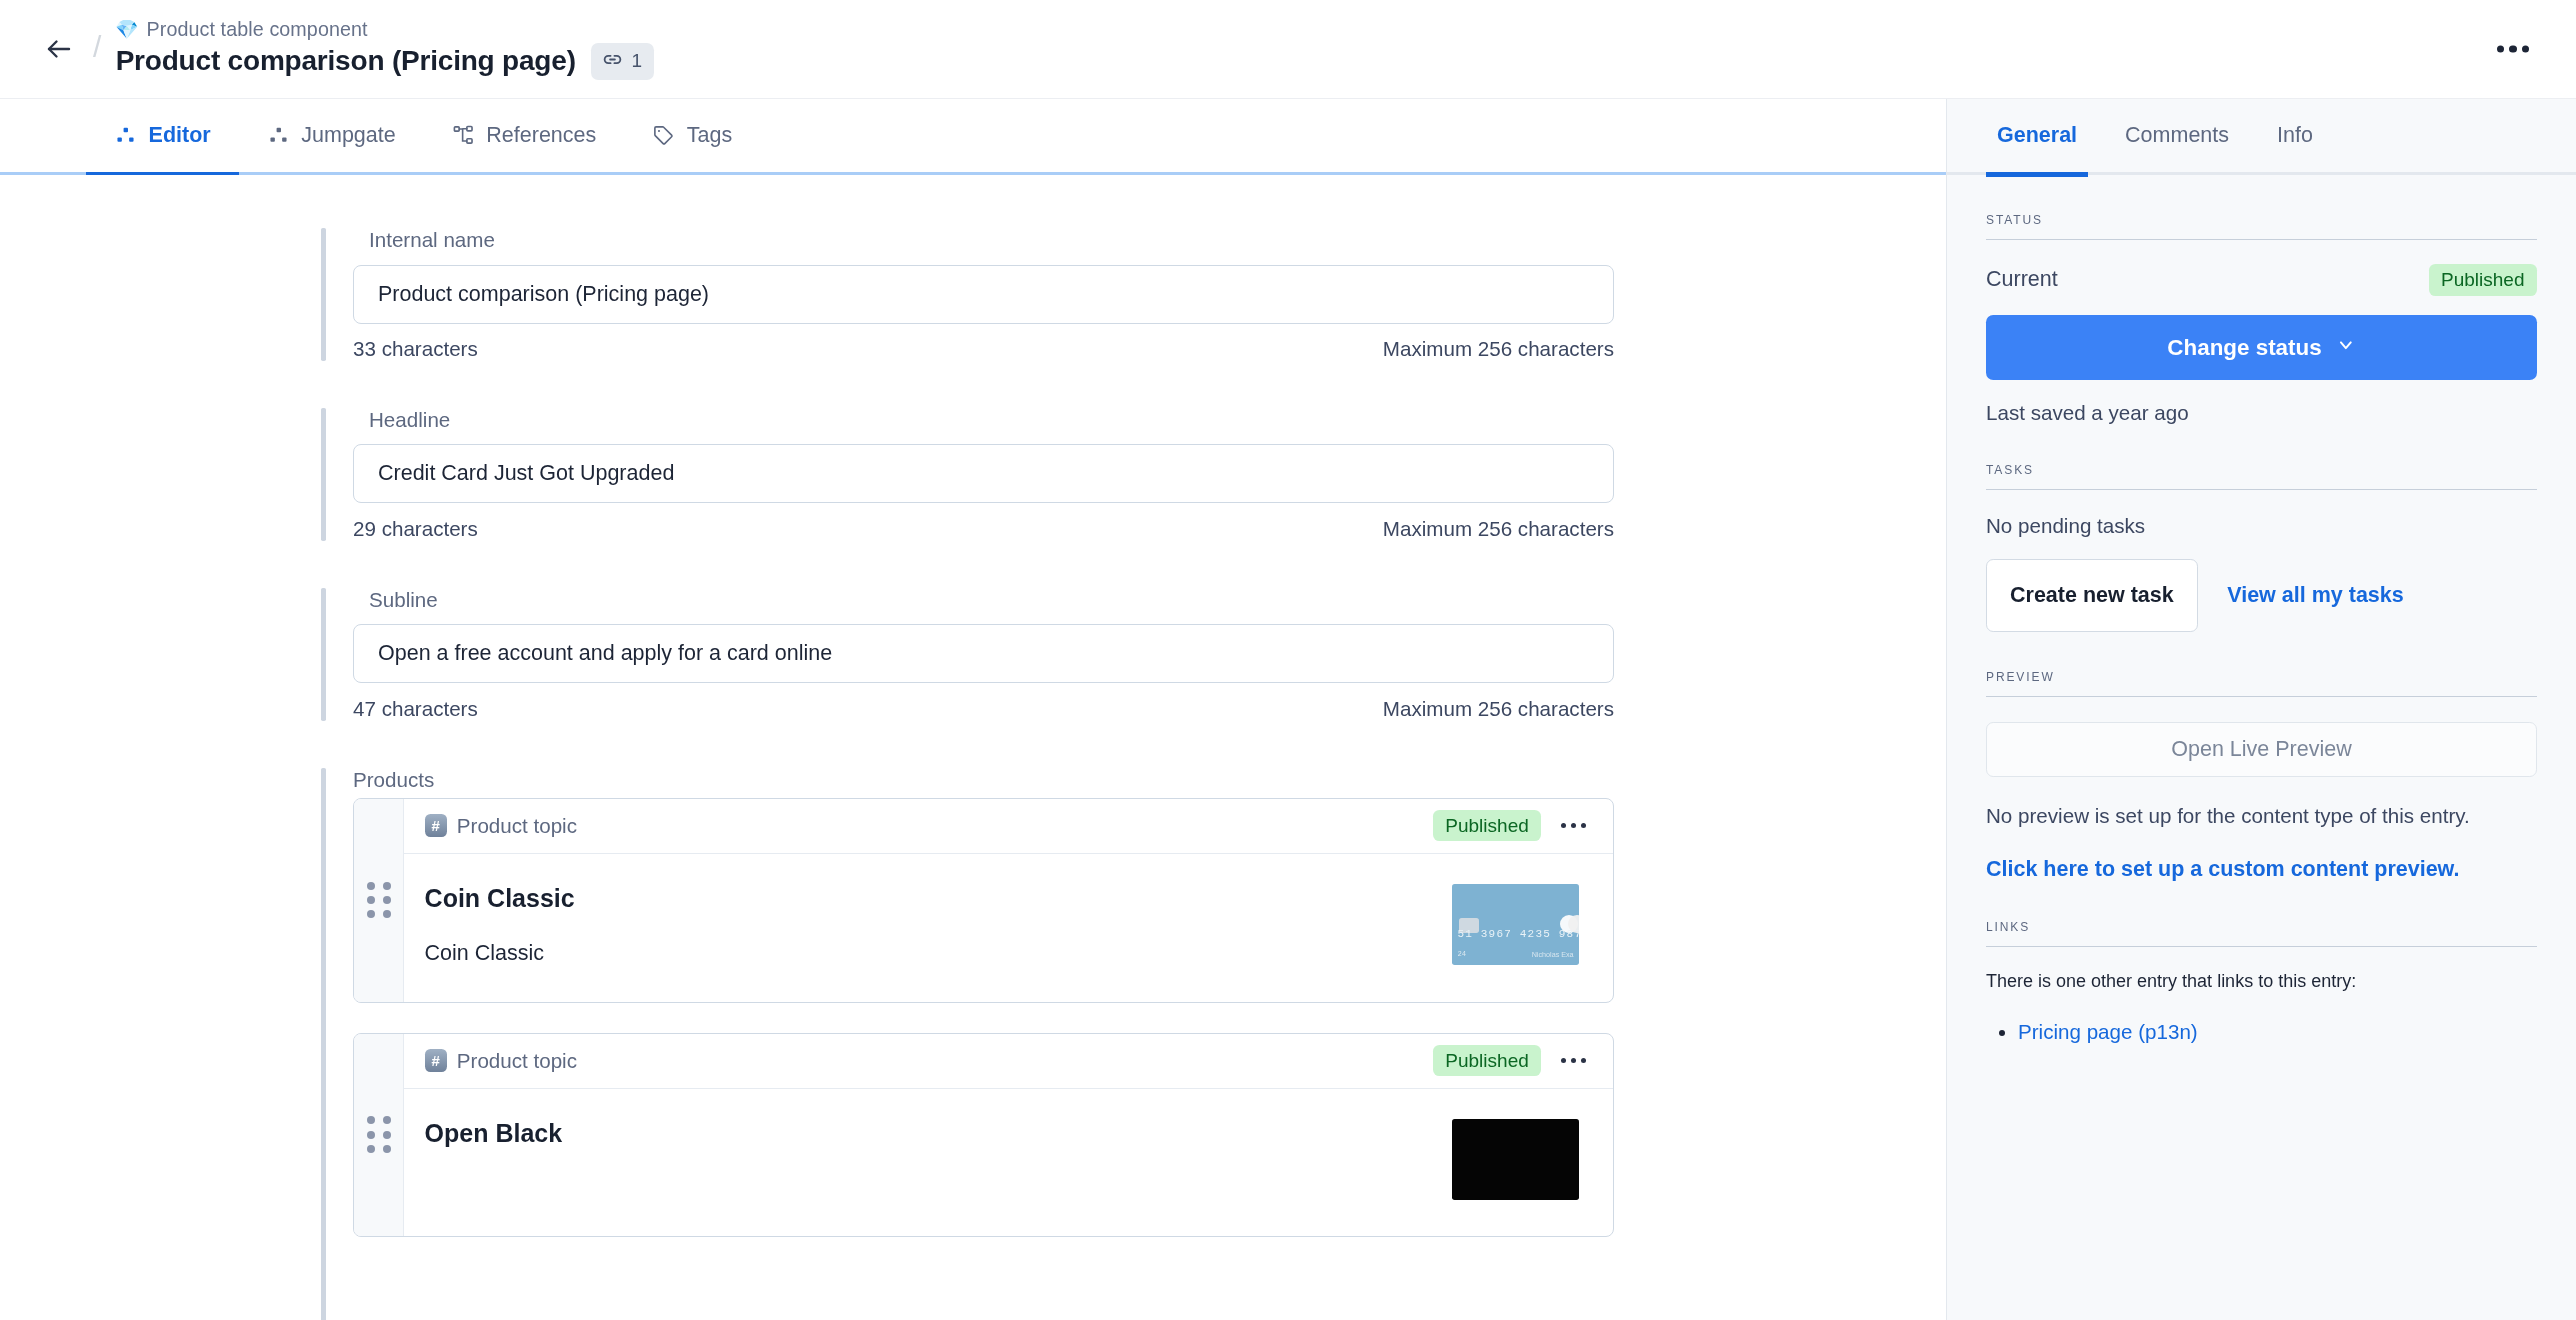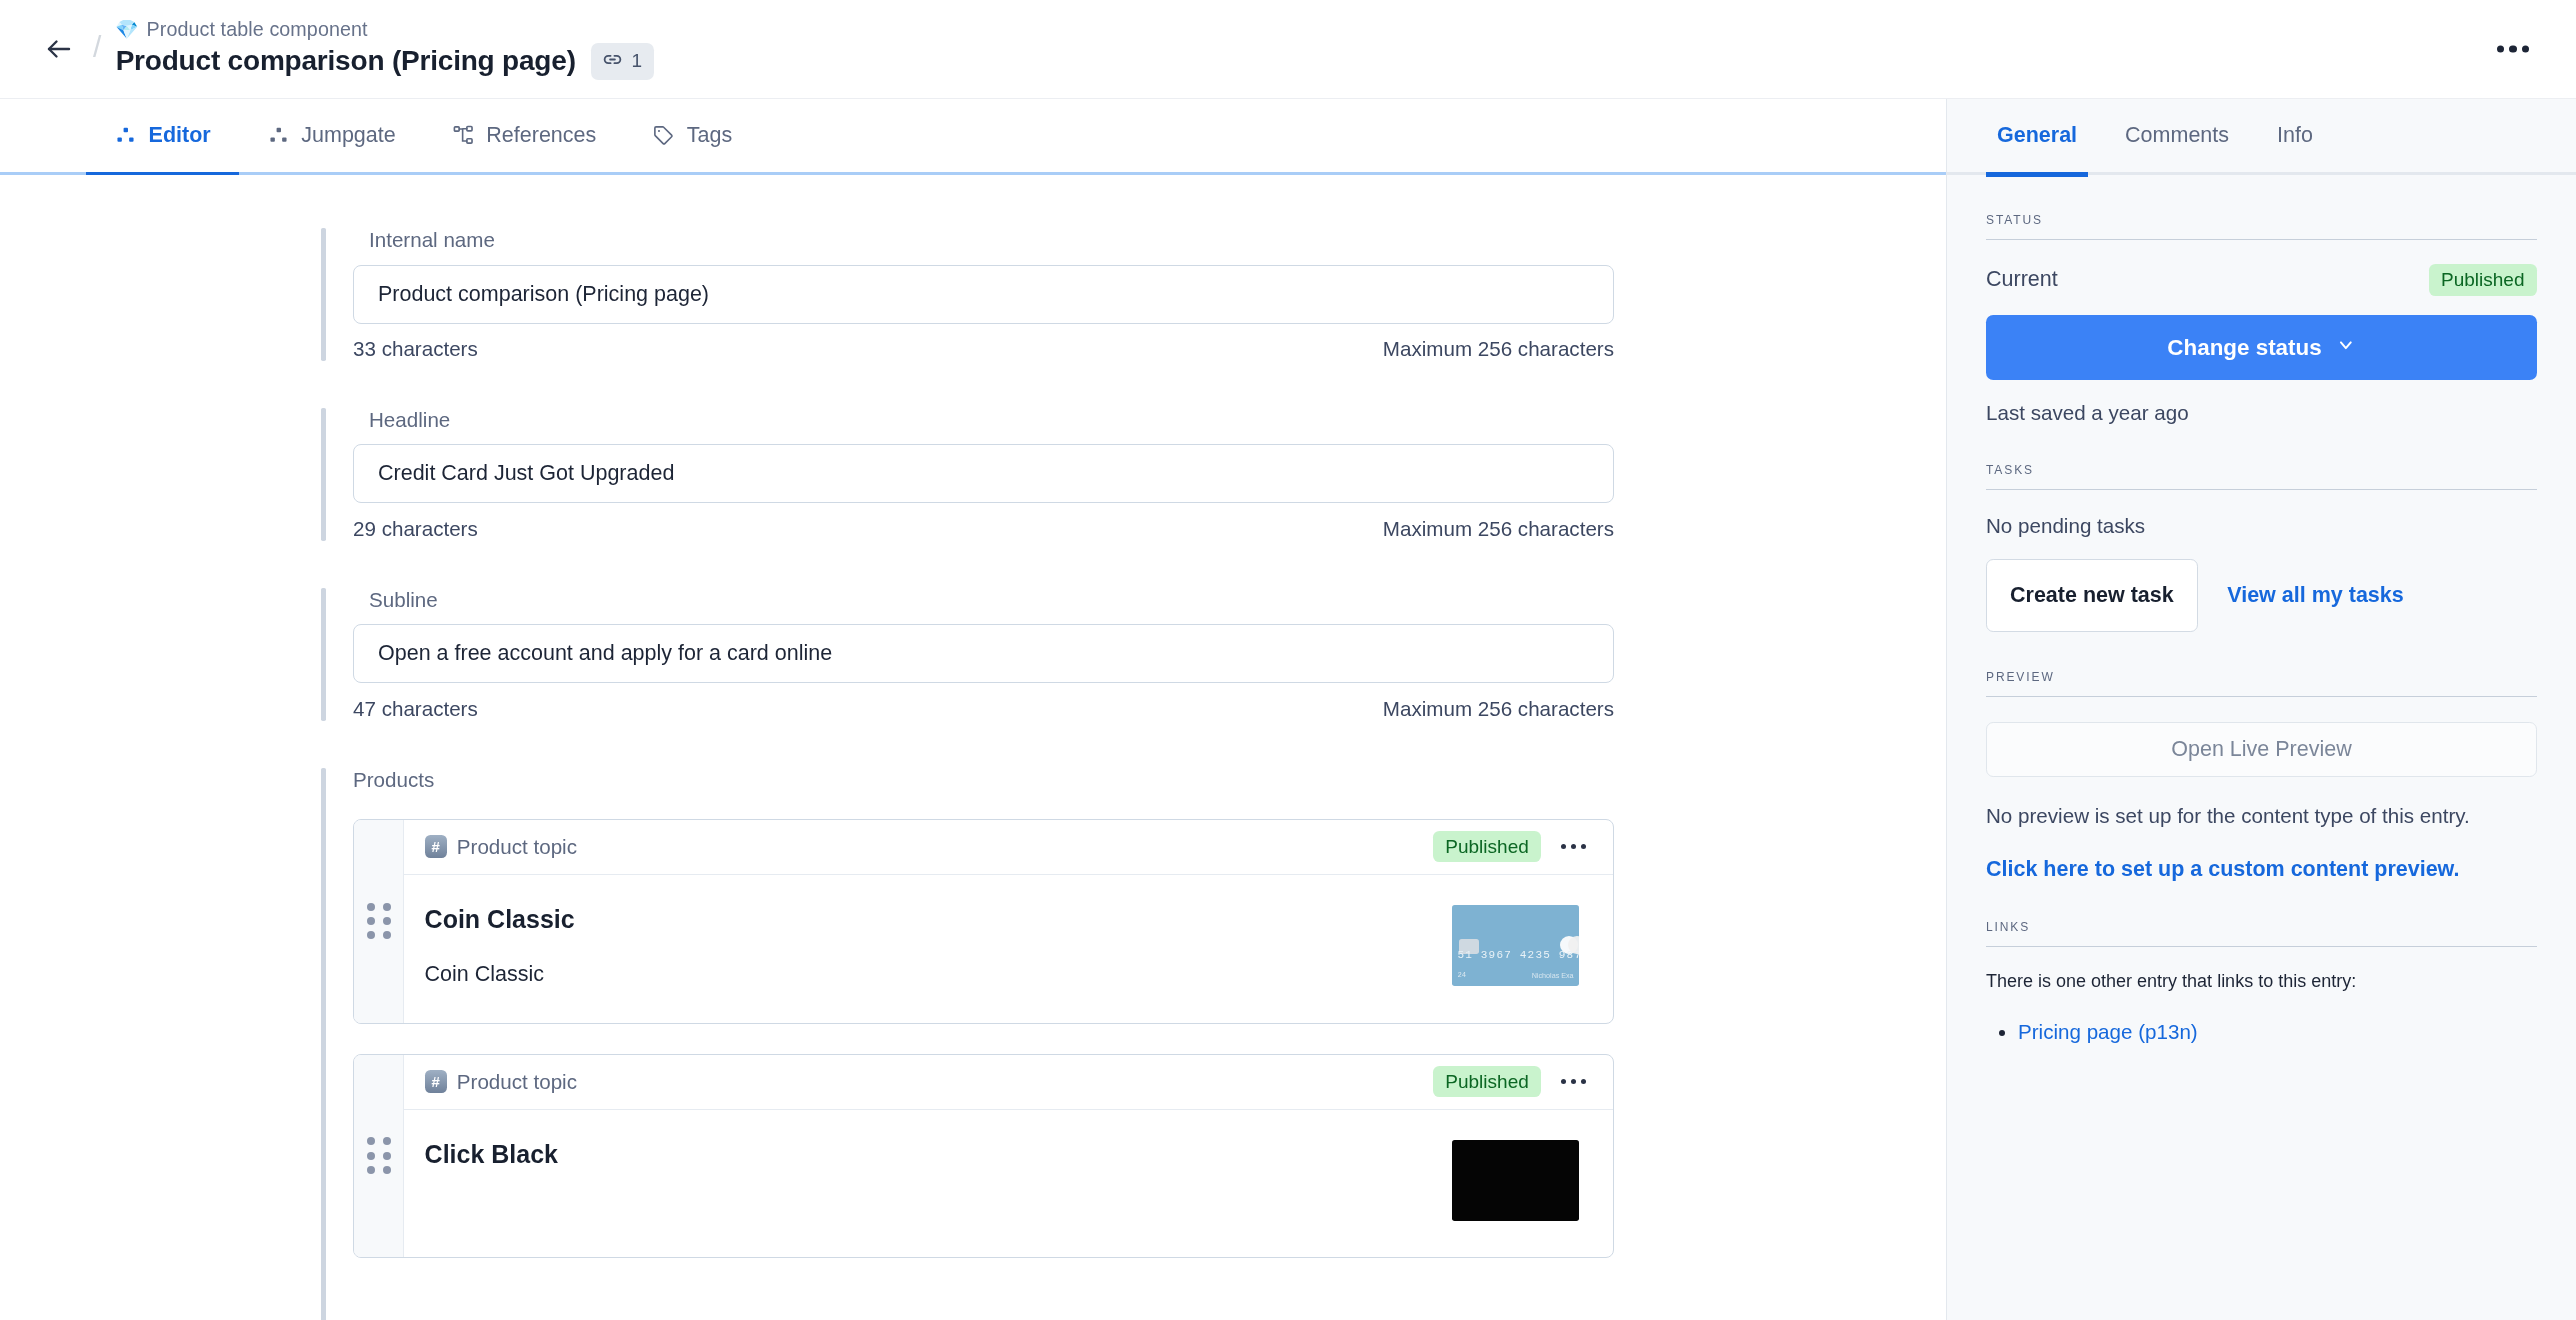--- a/index.html
+++ b/index.html
@@ -107,21 +107,21 @@
   .products-wrap {
     position: relative;
     margin: 0 0 0 321px;
     padding-left: 32px;
     width: 1294px;
   }
   .products-wrap::before {
     content: ""; position: absolute; left: 0; top: 0; bottom: -179px;
     width: 4.5px; background: #cdd5e0; border-radius: 1.8px;
   }
-  .products-label { font-size: 20.6px; color: #5d6880; margin-bottom: 27px; }
+  .products-label { font-size: 20.6px; color: #5d6880; margin-bottom: 6px; }
   .prod-card {
     width: 1261px;
     border: 0.9px solid #cfd9e4; border-radius: 8px;
     background: #fff; overflow: hidden;
     margin-bottom: 30px;
     display: flex;
   }
   .prod-handle {
     flex: 0 0 50px; background: #f7f9fb;
     border-right: 0.9px solid #e6ebf1;
@@ -455,21 +455,21 @@
                     <span class="badge-pub">Published</span>
                     <span class="card-dots">
                       <i></i>
                         <i></i>
                         <i></i>
                     </span>
                   </span>
                 </div>
                 <div class="prod-body">
                   <div class="prod-texts">
-                    <div class="prod-title">Click Black</div>
+                    <div class="prod-title">Open Black</div>
                     <div class="prod-sub"></div>
                   </div>
                   <div class="prod-thumb">
                     <div class="cardimg-black"></div>
                   </div>
                 </div>
               </div>
             </div>
 
           </div>

